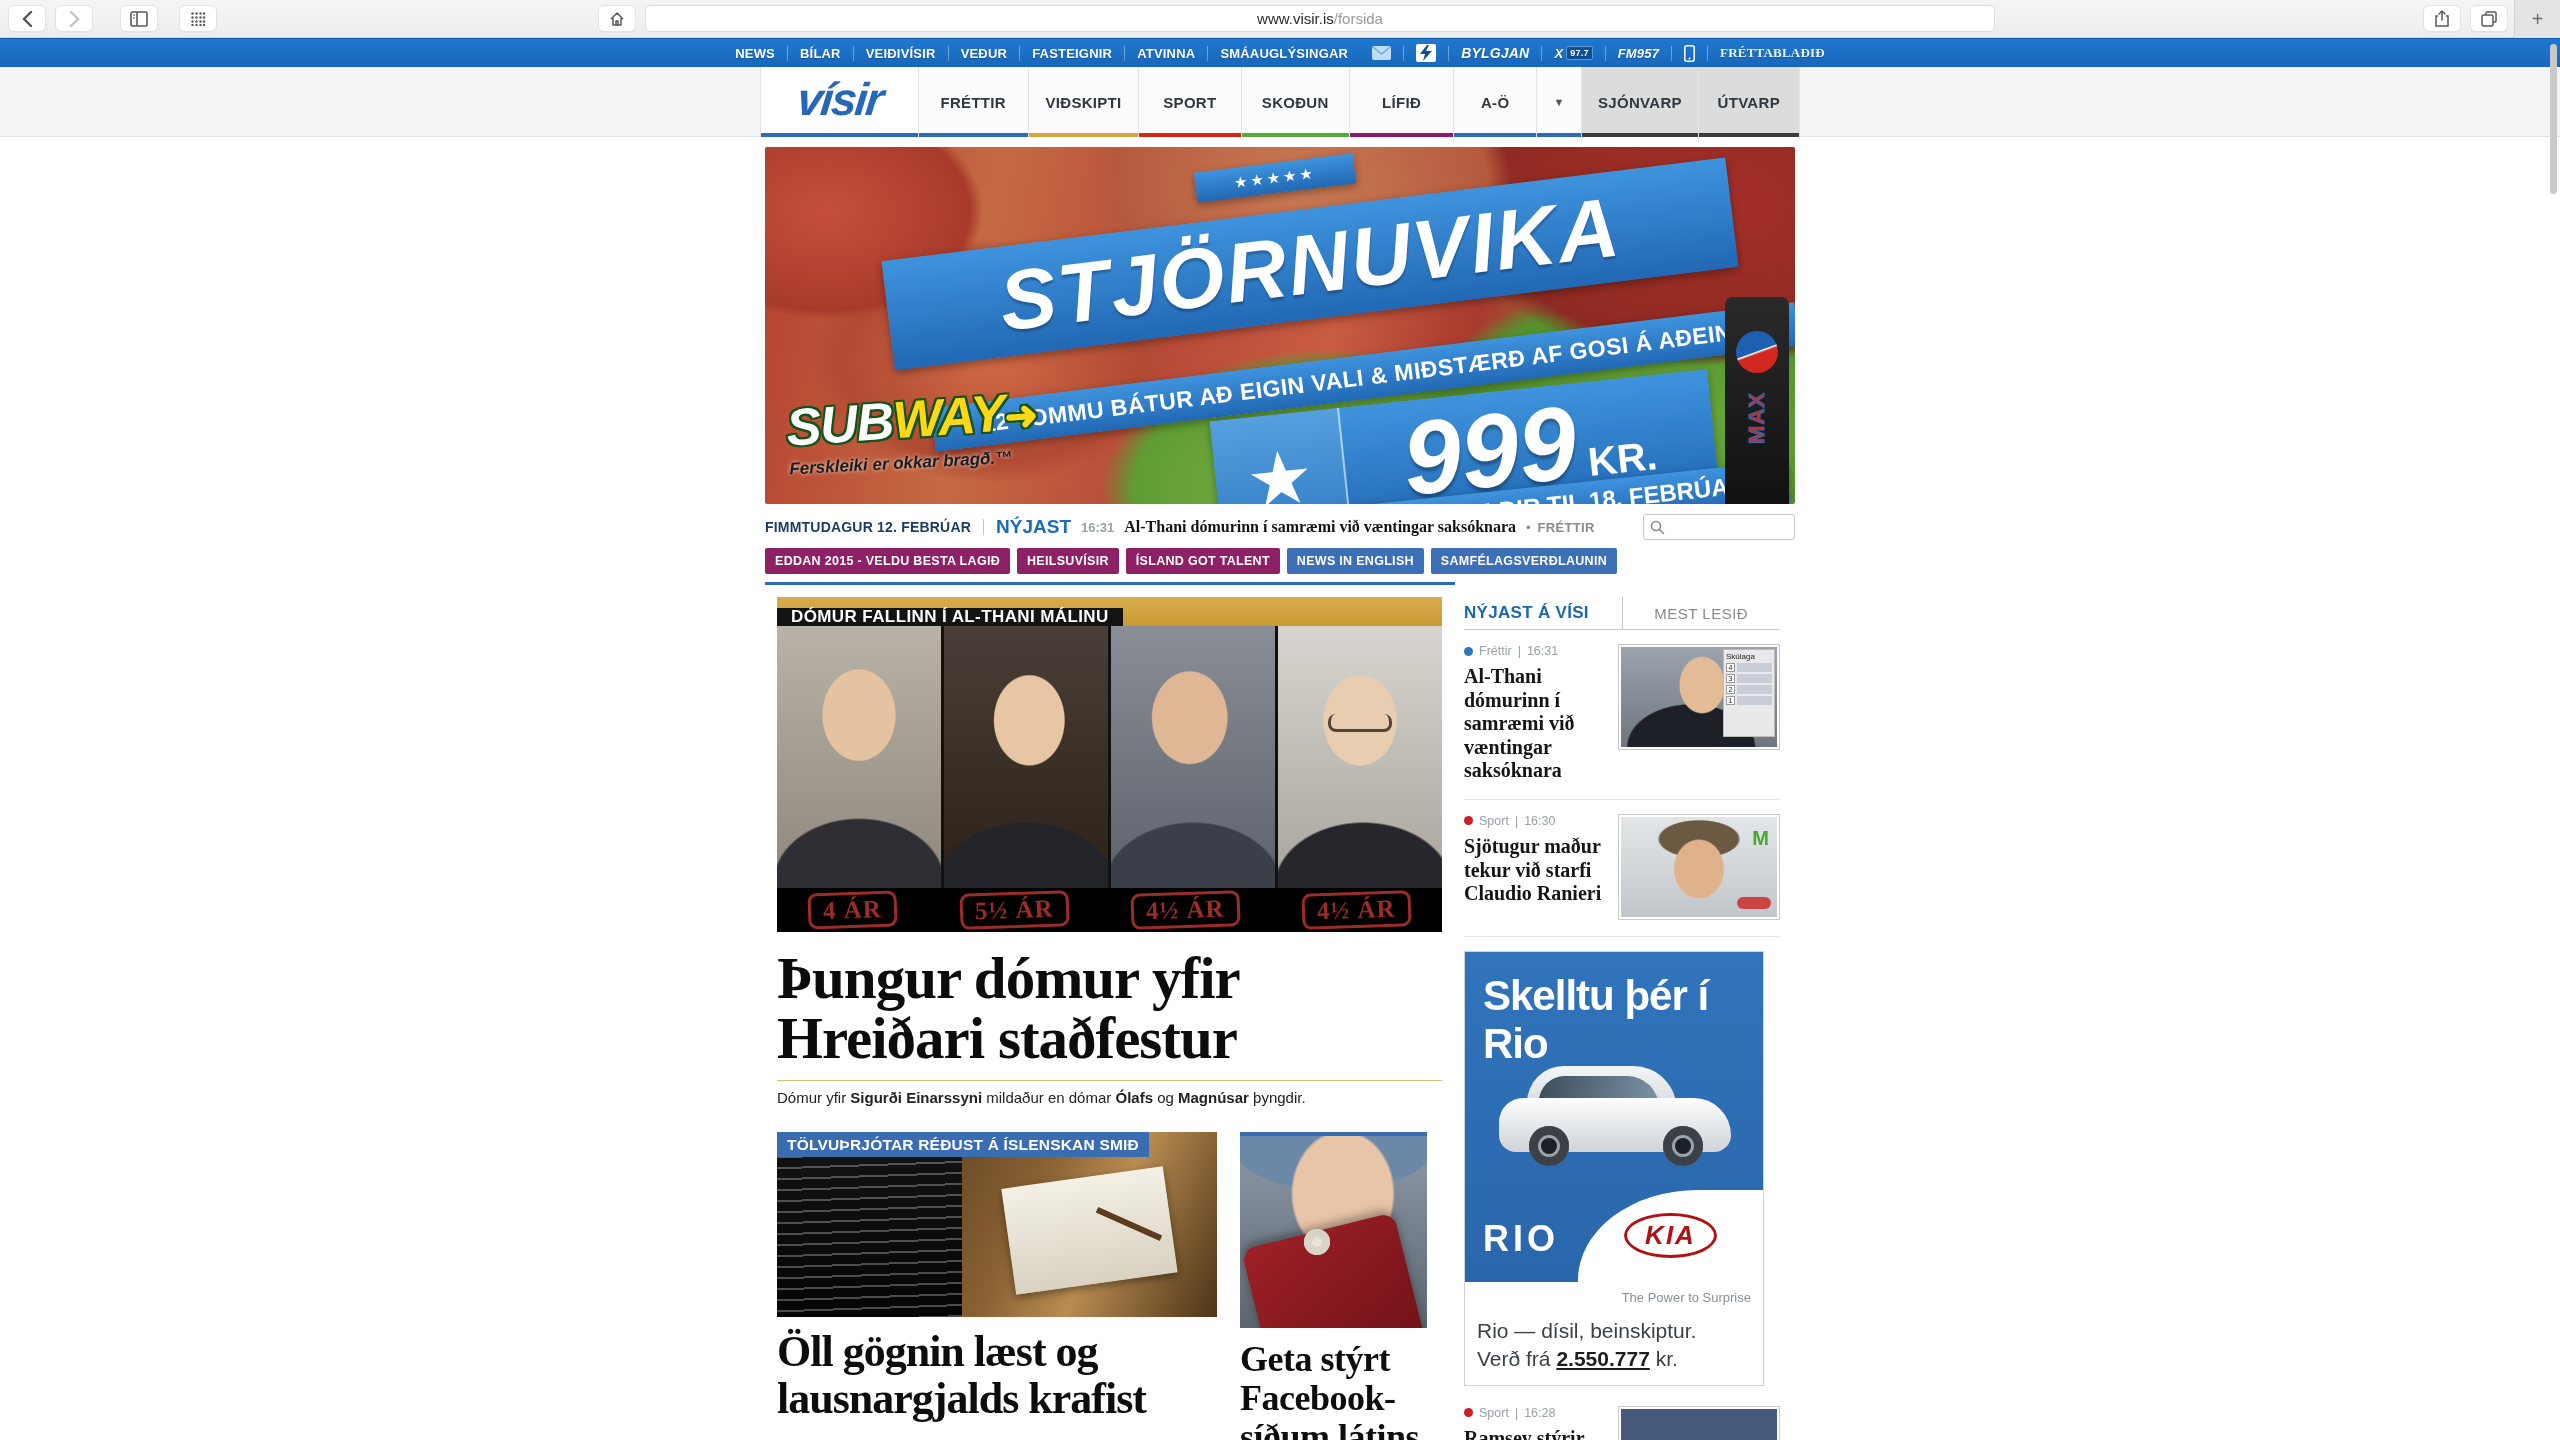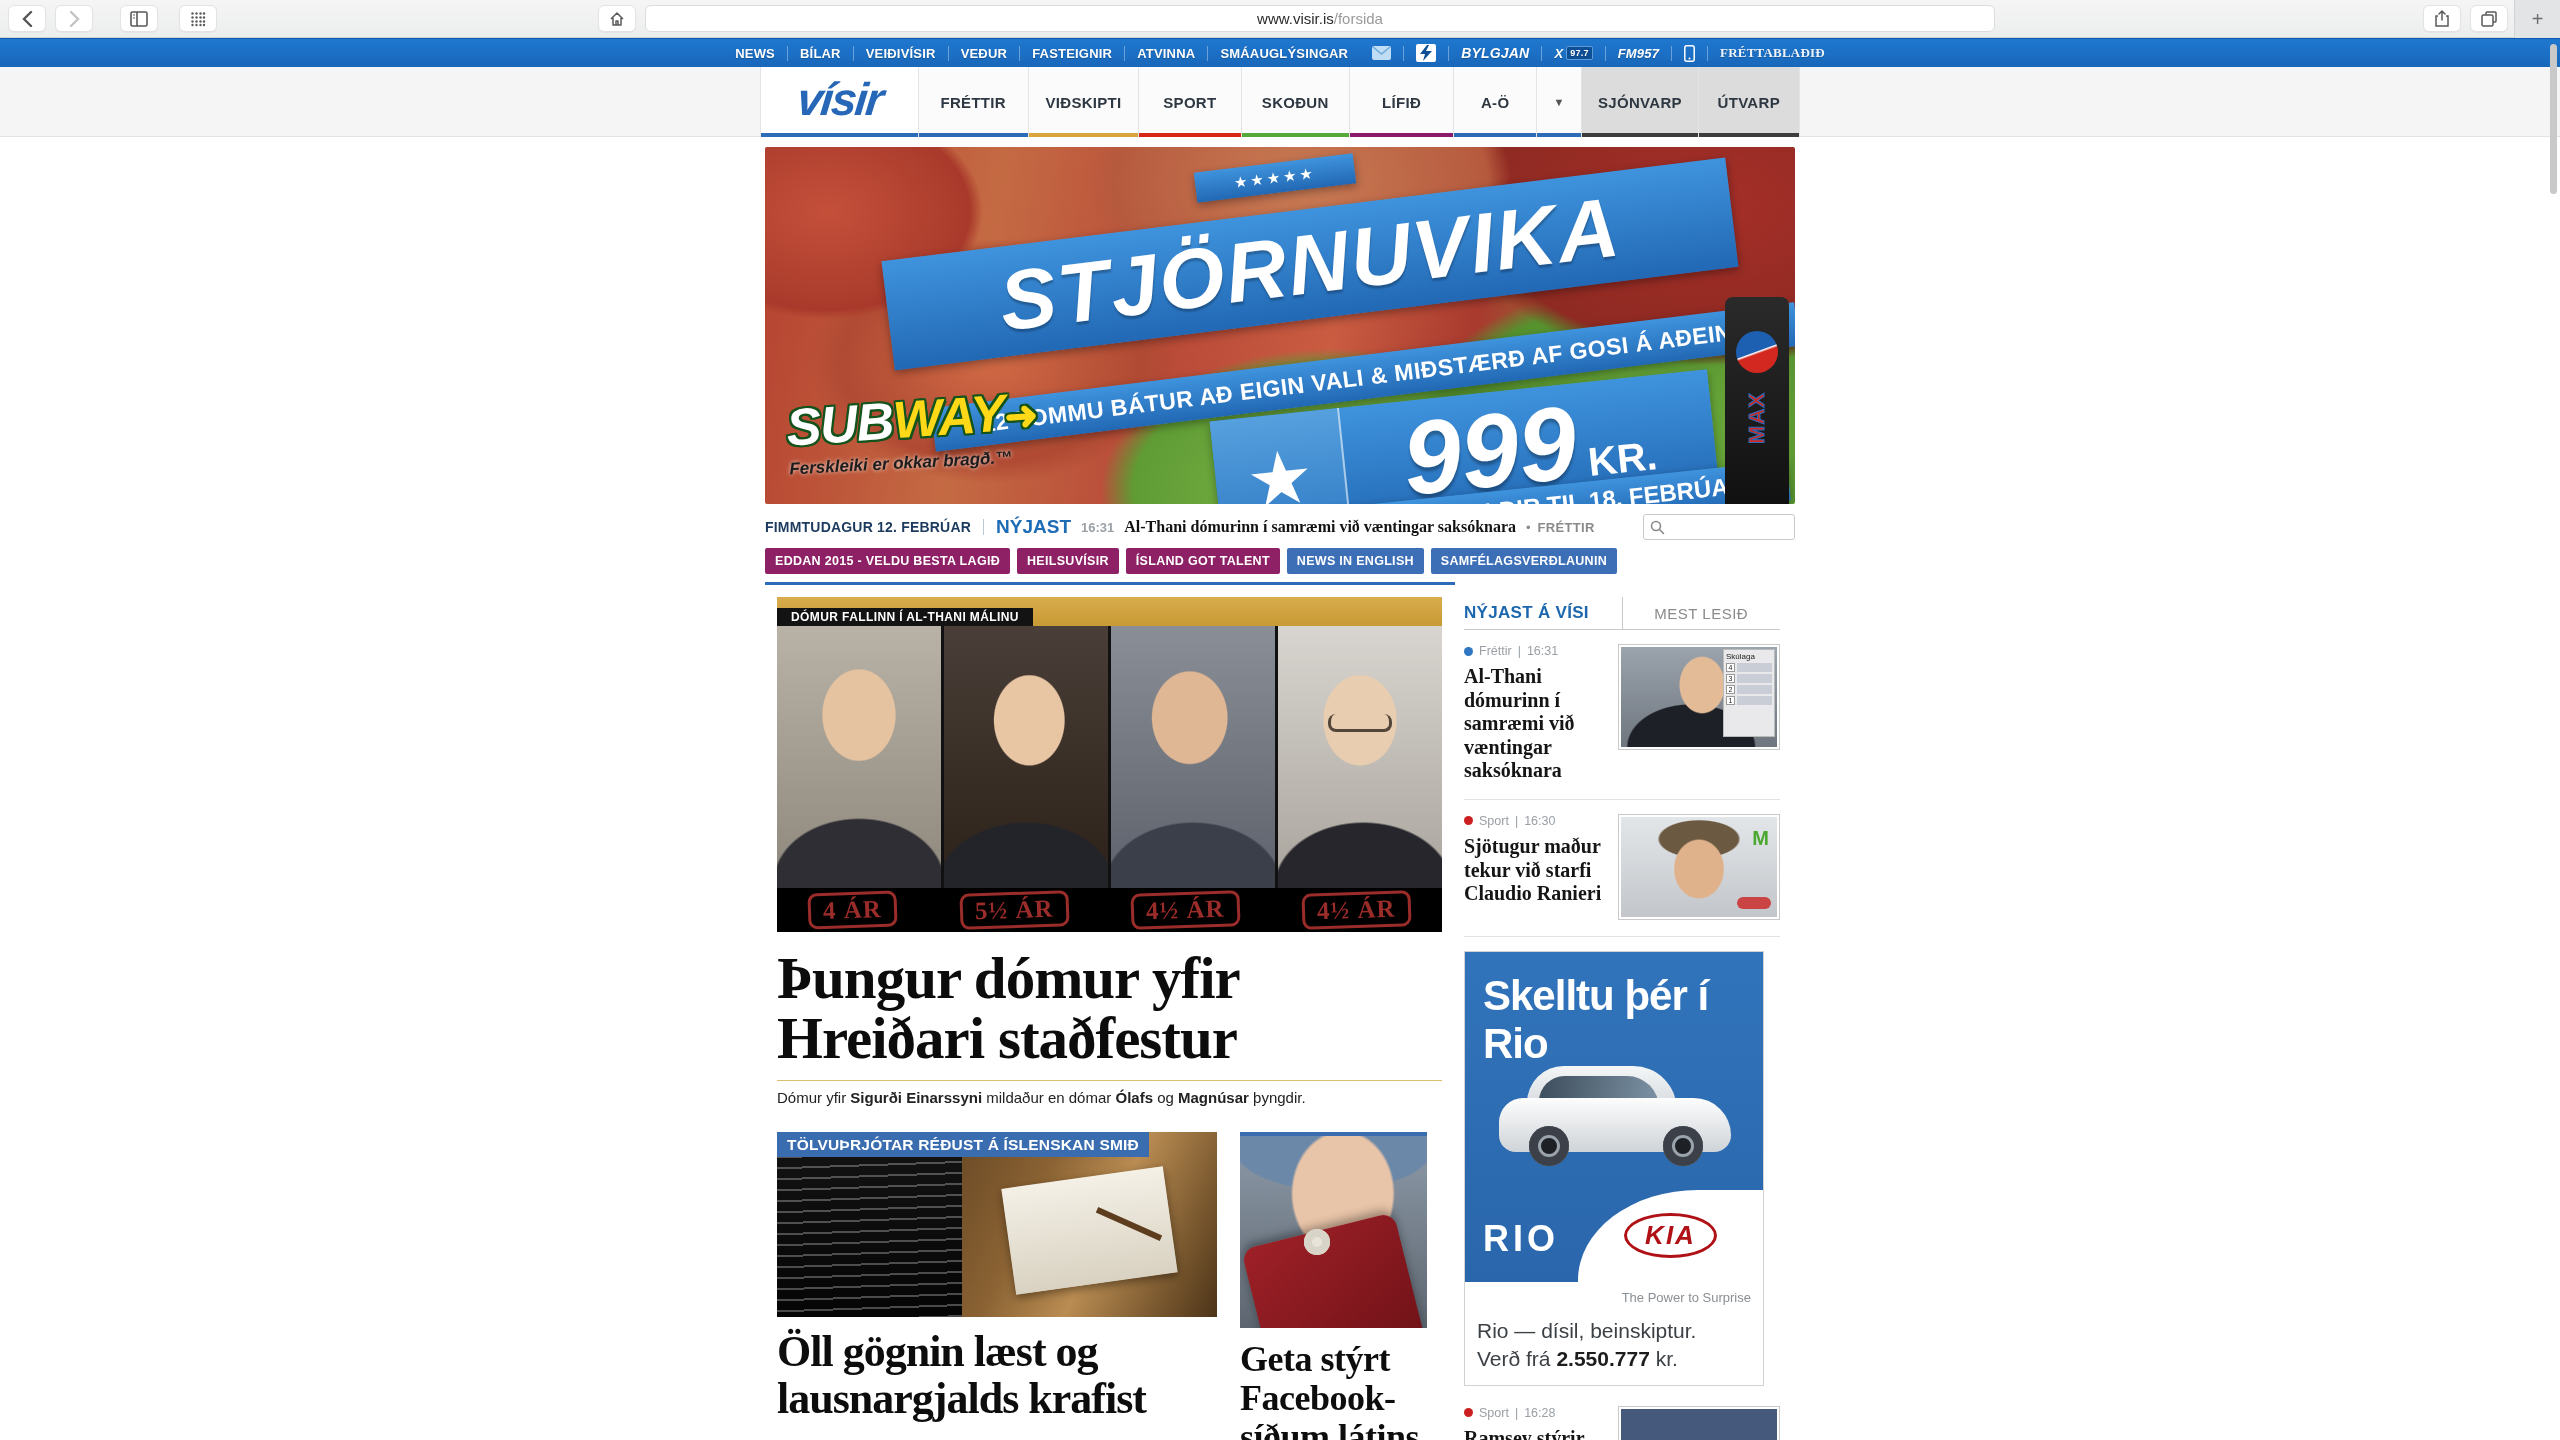--- a/index.html
+++ b/index.html
@@ -135,21 +135,21 @@
   .top-rule { margin-top:8px; width:690px; height:3px; background:#2b6bb8; }
 
   
   .content-grid { margin-top:12px; display:flex; padding-left:12px; }
   .main-col { width:665px; }
   .side-col { width:316px; margin-left:22px; }
 
   
   .kicker-strip { position:relative; height:29px; background:linear-gradient(#d8ad4c,#c99a35); }
   .kicker-label { position:absolute; left:0; top:11px; bottom:0; background:#131313;
-    color:#fff; font-size:12px; font-weight:bold; letter-spacing:.4px; display:flex;
+    color:#fff; font-size:17px; font-weight:bold; letter-spacing:.4px; display:flex;
     align-items:center; padding:0 14px; }
   .portraits { display:flex; background:#111; gap:3px; height:262px; }
   .portrait { flex:1; position:relative; overflow:hidden; }
   .p1 { background:radial-gradient(60px 75px at 50% 34%, #e6c3a0 0 60%, rgba(0,0,0,0) 62%),
         radial-gradient(120px 90px at 50% 98%, #2e2e34 0 70%, rgba(0,0,0,0) 72%),
         linear-gradient(#b9b2a6,#8e877b); }
   .p2 { background:radial-gradient(58px 74px at 52% 36%, #e8c6a4 0 60%, rgba(0,0,0,0) 62%),
         radial-gradient(125px 92px at 50% 100%, #23232a 0 70%, rgba(0,0,0,0) 72%),
         linear-gradient(#4a3f38,#2c2118); }
   .p3 { background:radial-gradient(62px 76px at 48% 35%, #dfb794 0 60%, rgba(0,0,0,0) 62%),
@@ -262,21 +262,21 @@
     font-weight:bold; letter-spacing:4px; }
   .kia-swoosh { position:absolute; right:0; bottom:0; width:185px; height:92px;
     background:#fff; border-top-left-radius:120px 90px; display:flex; flex-direction:column;
     align-items:center; justify-content:center; }
   .kia-oval { border:3px solid #b01116; border-radius:50%; padding:4px 18px;
     color:#b01116; font-weight:bold; font-style:italic; font-size:26px; letter-spacing:2px;text-align:right; }
   .kia-white { background:#fff; padding:8px 12px 14px; }
   .kia-slogan { text-align:right; color:#8a8f94; font-size:13px; margin-bottom:14px; }
   .kia-line1 { color:#3c4146; font-size:21px; }
   .kia-line2 { color:#3c4146; font-size:21px; margin-top:4px; }
-  .kia-line2 b { color:#1d1d1d; }
+  .kia-line2 b { color:#1d1d1d;text-decoration:underline; }
 </style>
 </head>
 <body>
 
 <div class="chrome">
   <div class="chrome-left">
     <div class="chrome-btn">
       <svg width="11" height="16" viewBox="0 0 11 16">
           <path d="M9 1 L2 8 L9 15" stroke="#555" stroke-width="2.4" fill="none" stroke-linecap="round"></path>
         </svg>

